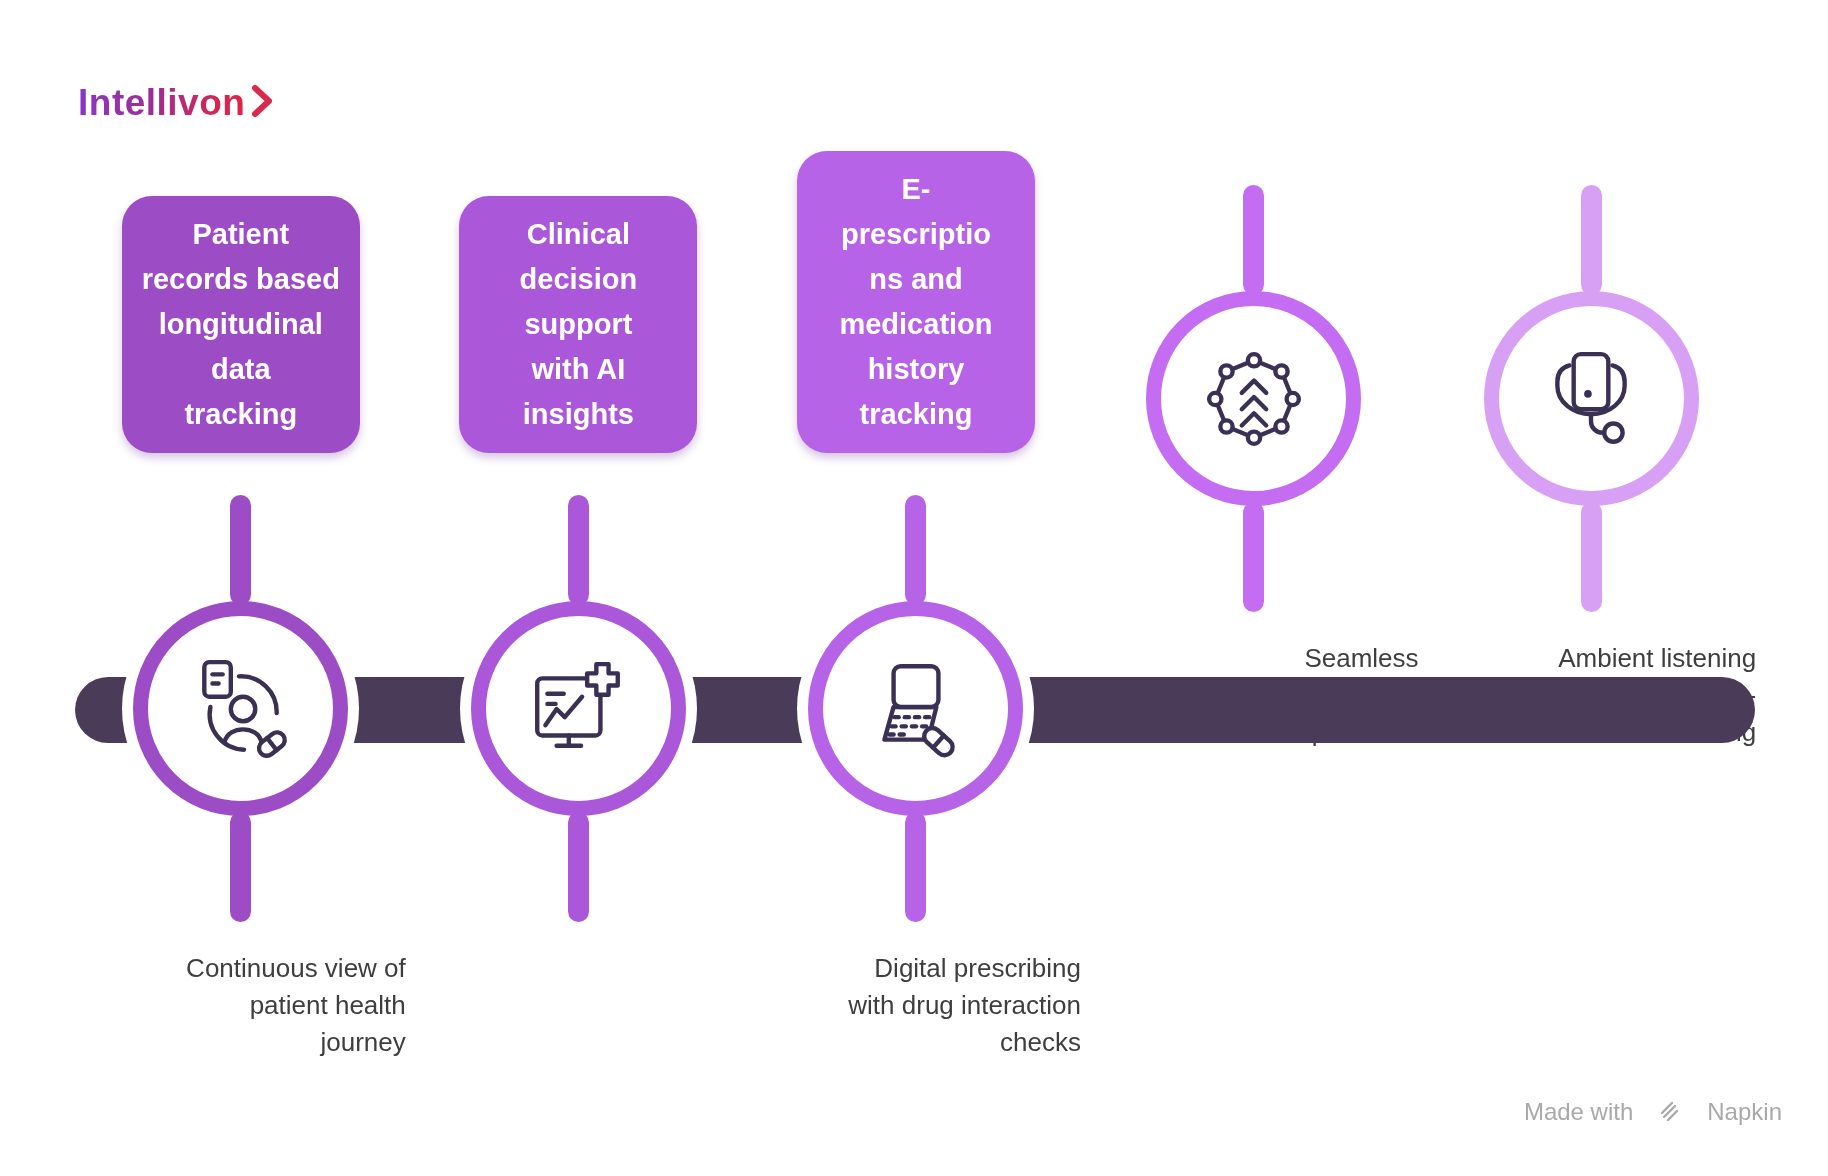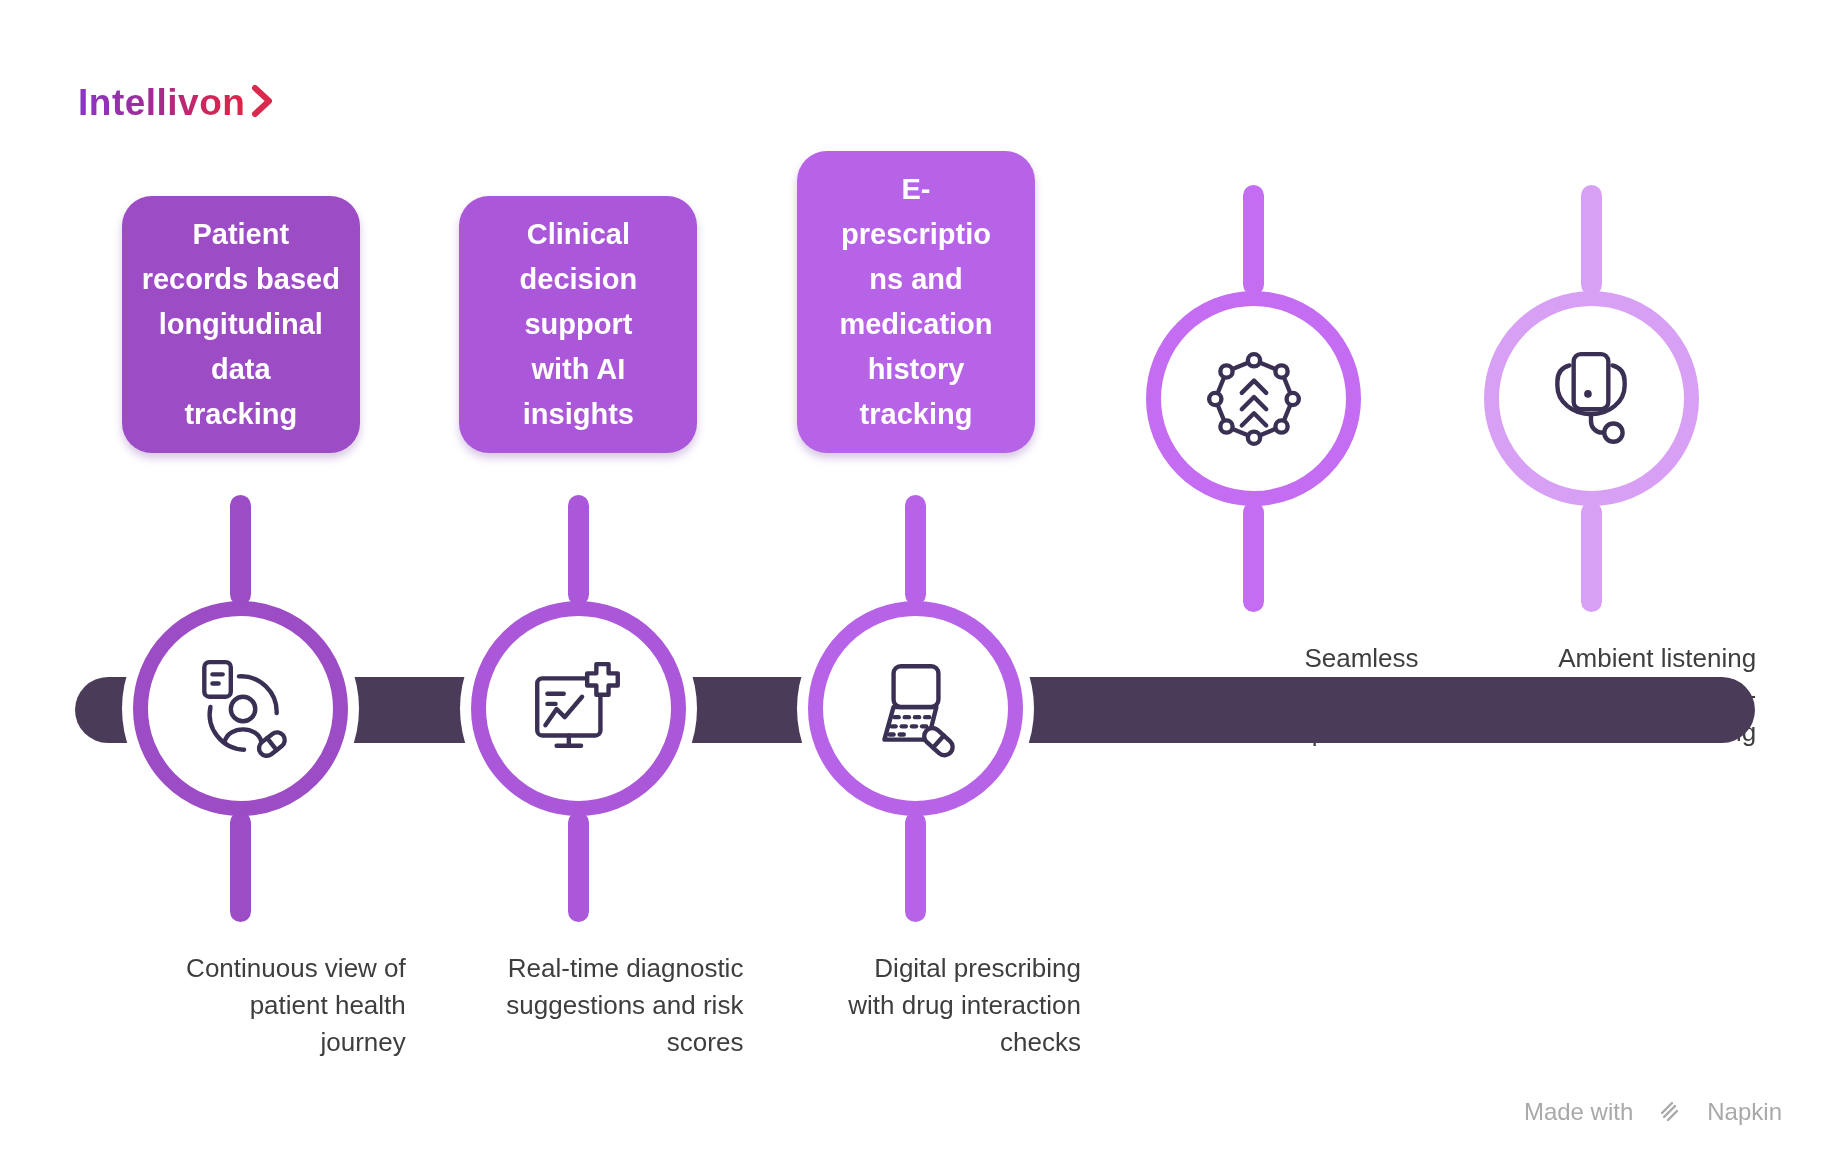--- a/index.html
+++ b/index.html
@@ -124,23 +124,20 @@
           <rect x="12" y="22" width="62" height="56" rx="5" fill="#fff"></rect>
           <line x1="22" y1="37" x2="38" y2="37"></line>
           <line x1="22" y1="47" x2="30" y2="47"></line>
           <polyline points="20,68 31,52 39,60 56,40"></polyline>
           <line x1="43" y1="78" x2="43" y2="86"></line>
           <line x1="31" y1="88" x2="55" y2="88"></line>
           <path d="M70 8 h12 v9 h9 v12 h-9 v9 h-12 v-9 h-9 v-12 h9 z" fill="#fff"></path>
         </svg>
       </div>
       <div class="stem stem-bottom"></div>
-      <div class="caption">Real-time diagnostic
-suggestions and risk
-scores</div>
     </div>
 
     <div class="column" style="--c: #b763e8;">
       <div class="box-area">
         <div class="box">
           <div class="box-title">E-
 prescriptio
 ns and
 medication
 history

